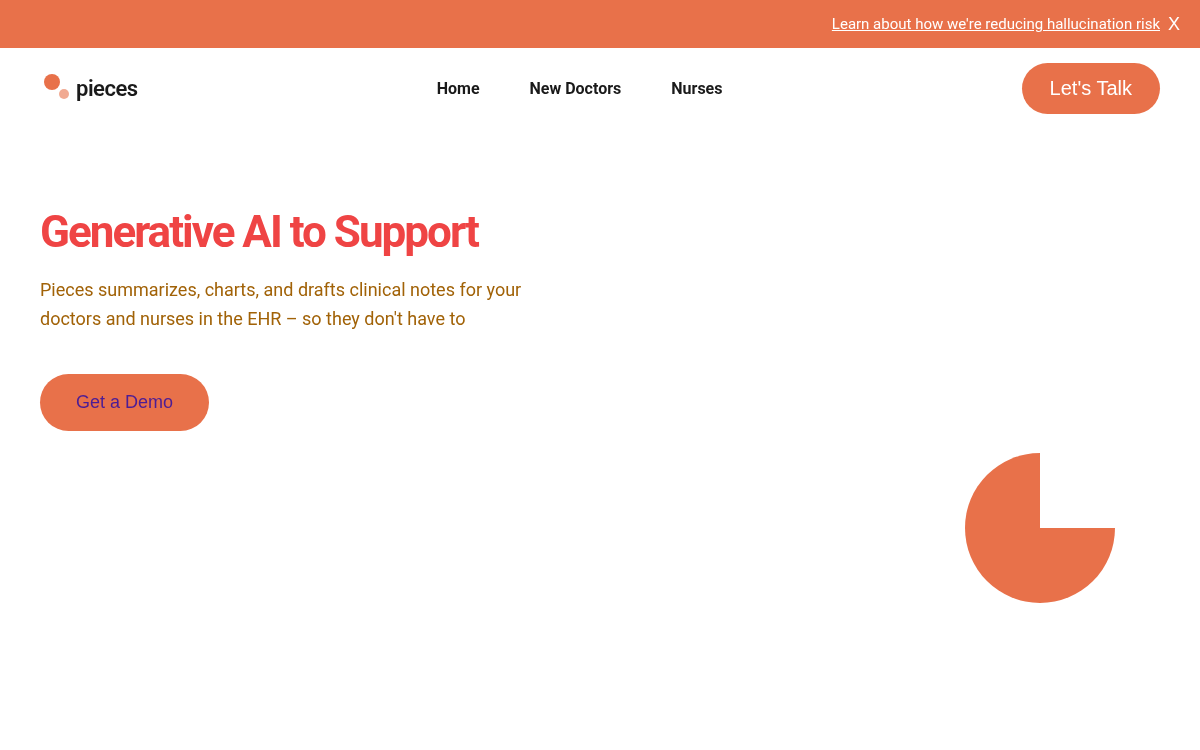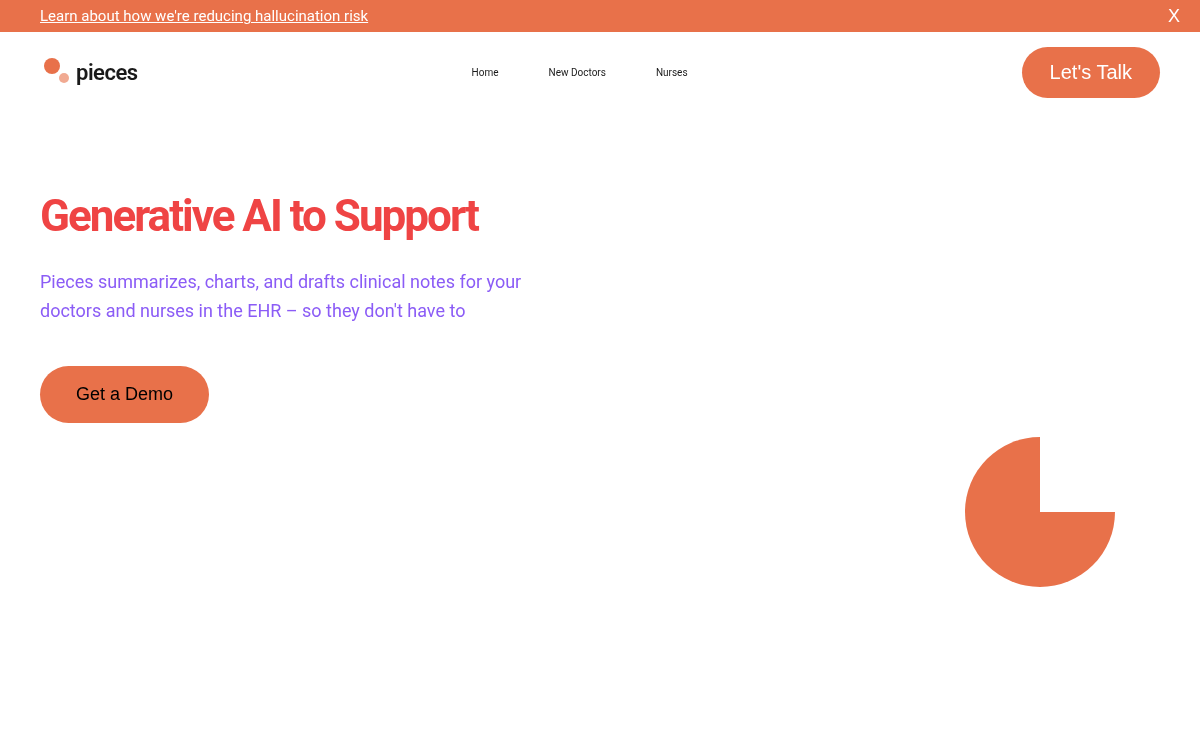--- a/index.html
+++ b/index.html
@@ -16,24 +16,24 @@
       overflow: hidden;
       position: relative;
     }
 
     
     .announcement-banner {
       background-color: #e8714a;
       text-align: center;
       padding: 10px 40px;
       position: relative;
-      height: 32px;
-      display: flex;
-      align-items: center;
-      justify-content: flex-start;
+      height: 48px;
+      display: flex;
+      align-items: center;
+      justify-content: flex-end;
     }
 
     .announcement-banner a {
       color: #ffffff;
       text-decoration: underline;
       font-size: 15px;
       font-weight: 400;
     }
 
     .banner-close {
@@ -78,24 +78,24 @@
       letter-spacing: -0.5px;
     }
 
     .nav-center {
       display: flex;
       align-items: center;
       gap: 50px;
     }
 
     .nav-link {
-      font-size: 10px;
+      font-size: 16px;
       color: #1a1a1a;
       text-decoration: none;
-      font-weight: 400;
+      font-weight: 700;
     }
 
     .nav-cta {
       background-color: #e8714a;
       color: #ffffff;
       border: none;
       padding: 14px 28px;
       border-radius: 50px;
       font-size: 20px;
       font-weight: 500;
@@ -113,30 +113,30 @@
       font-size: 44px;
       font-weight: 700;
       color: #ef4444;
       line-height: 1.1;
       max-width: 700px;
       letter-spacing: -2px;
     }
 
     .hero-subtitle {
       font-size: 18px;
-      color: #8b5cf6;
-      margin-top: 28px;
+      color: #a16207;
+      margin-top: 20px;
       line-height: 1.6;
       max-width: 540px;
       font-weight: 400;
     }
 
     .hero-cta {
       background-color: #e8714a;
-      color: #000000;
+      color: #4c1d95;
       border: none;
       padding: 18px 36px;
       border-radius: 50px;
       font-size: 18px;
       font-weight: 500;
       cursor: pointer;
       margin-top: 40px;
       display: inline-block;
     }
 

